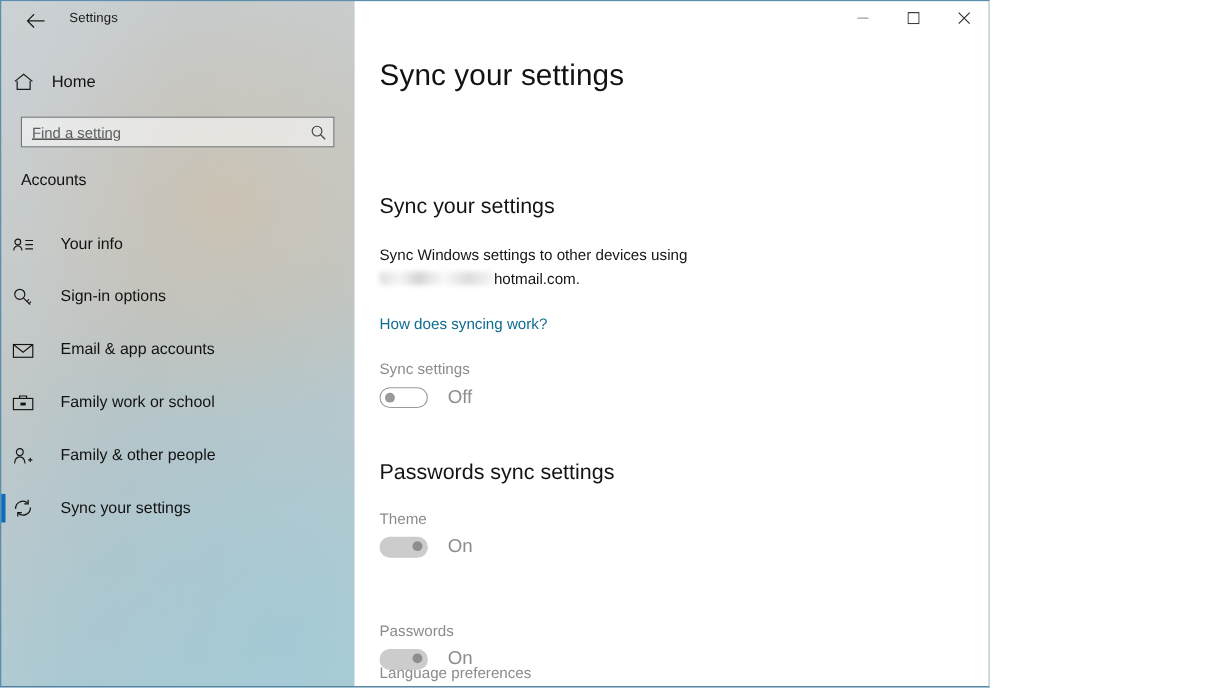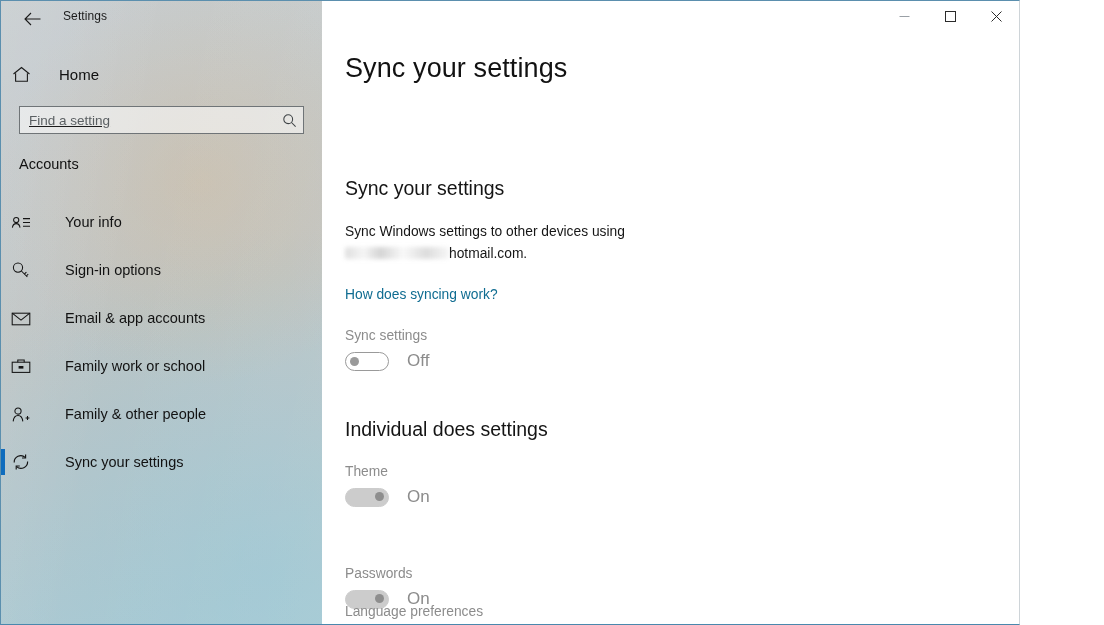--- a/index.html
+++ b/index.html
@@ -11,21 +11,21 @@
     width: 1104px;
     height: 625px;
     overflow: hidden;
     font-family: "Liberation Sans", sans-serif;
     -webkit-font-smoothing: antialiased;
   }
 
   
   .window {
     position: relative;
-    width: 1020px;
+    width: 900px;
     height: 625px;
     box-sizing: border-box;
     background: #0c4a6e;
     border-left: 1px solid #5b8fae;
     border-top: 1px solid #5b8fae;
     border-right: 1px solid #ced4d8;
     border-bottom: 1px solid #4a88ad;
     overflow: hidden;
   }
 
@@ -92,21 +92,20 @@
 
   
   .home-row {
     position: absolute;
     left: 0;
     top: 58px;
     width: 321px;
     height: 30px;
     display: flex;
     align-items: center;
-    gap: 12px;
   }
   .nav-icon {
     width: 40px;
     min-width: 40px;
     display: flex;
     align-items: center;
     justify-content: center;
     color: #1a1a1a;
   }
   .home-label {
@@ -168,21 +167,21 @@
   }
   .navitem {
     position: relative;
     height: 48px;
     display: flex;
     align-items: center;
   }
   .navitem .label {
     font-size: 14.5px;
     color: #121212;
-    margin-left: 24px;
+    margin-left: 14px;
     white-space: nowrap;
   }
   .navitem.selected::before {
     content: "";
     position: absolute;
     left: 0;
     top: 11px;
     width: 4px;
     height: 26px;
     background: #0f6cbd;
@@ -448,21 +447,21 @@
     <div class="setting s1">
       <div class="setting-label">Sync settings</div>
       <div class="toggle-row">
         <div class="switch off">
             <span class="knob"></span>
           </div>
         <span class="toggle-state">Off</span>
       </div>
     </div>
 
-    <div class="group-title g2">Individual does settings</div>
+    <div class="group-title g2">Passwords sync settings</div>
 
     <div class="setting s2">
       <div class="setting-label">Theme</div>
       <div class="toggle-row">
         <div class="switch on">
             <span class="knob"></span>
           </div>
         <span class="toggle-state">On</span>
       </div>
     </div>

